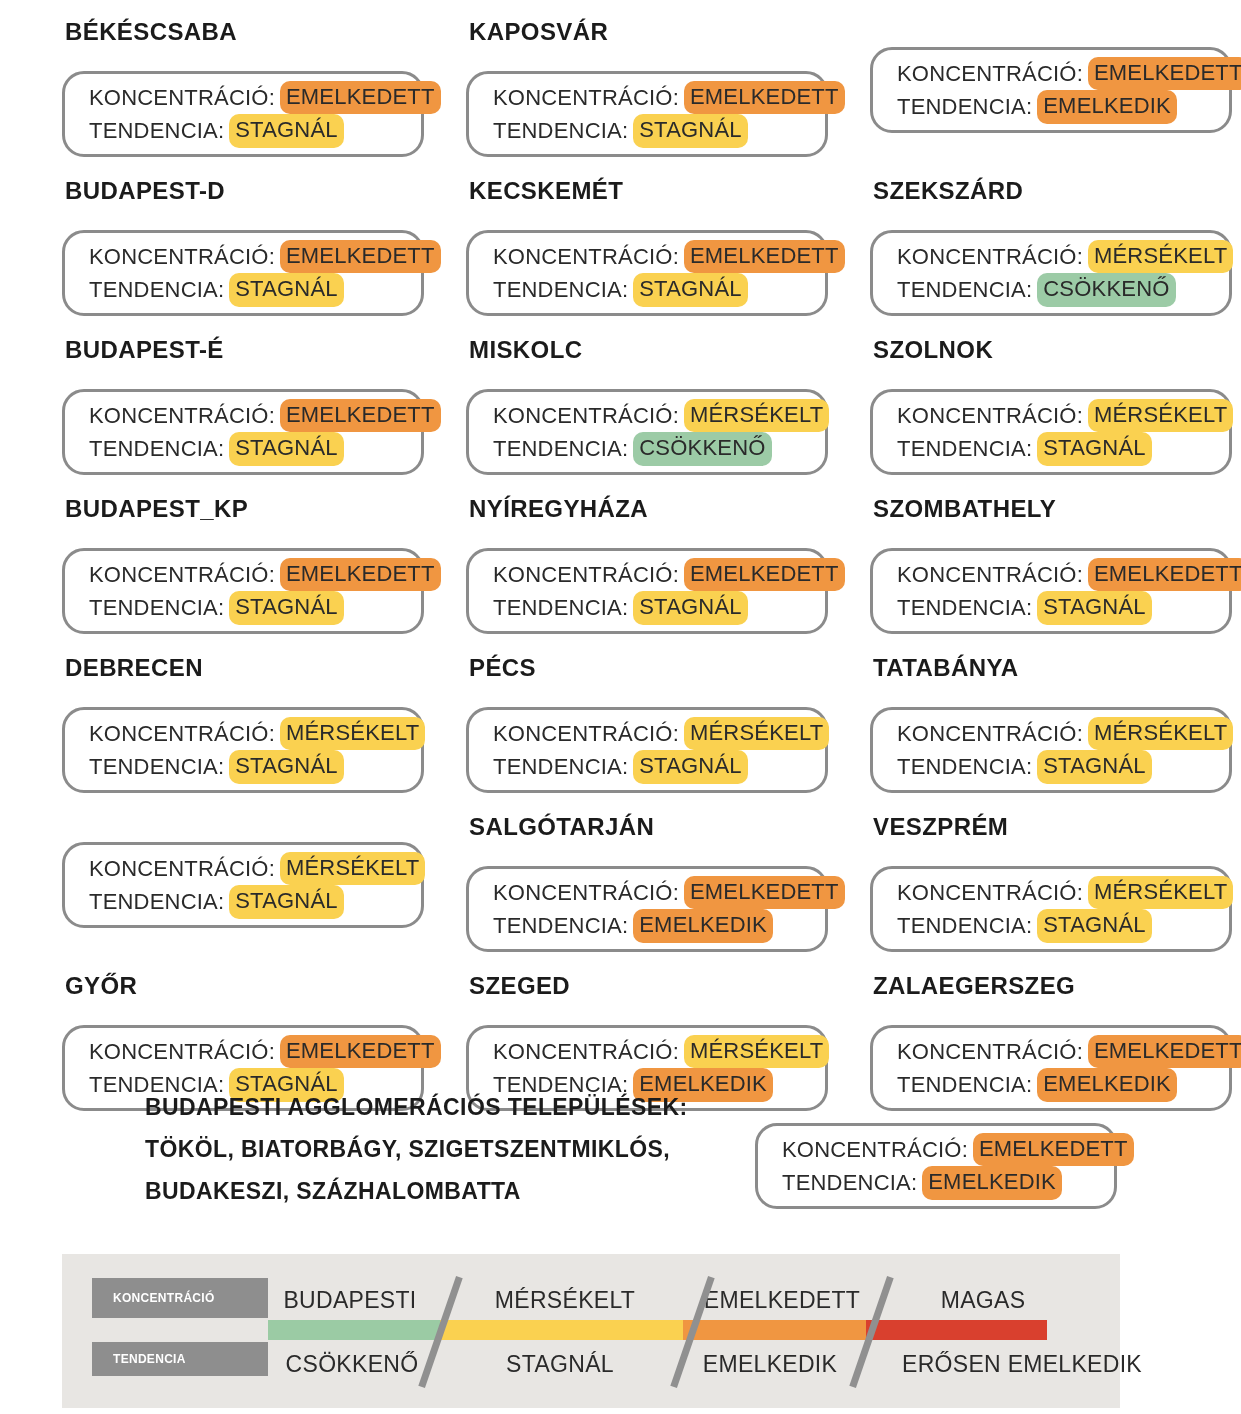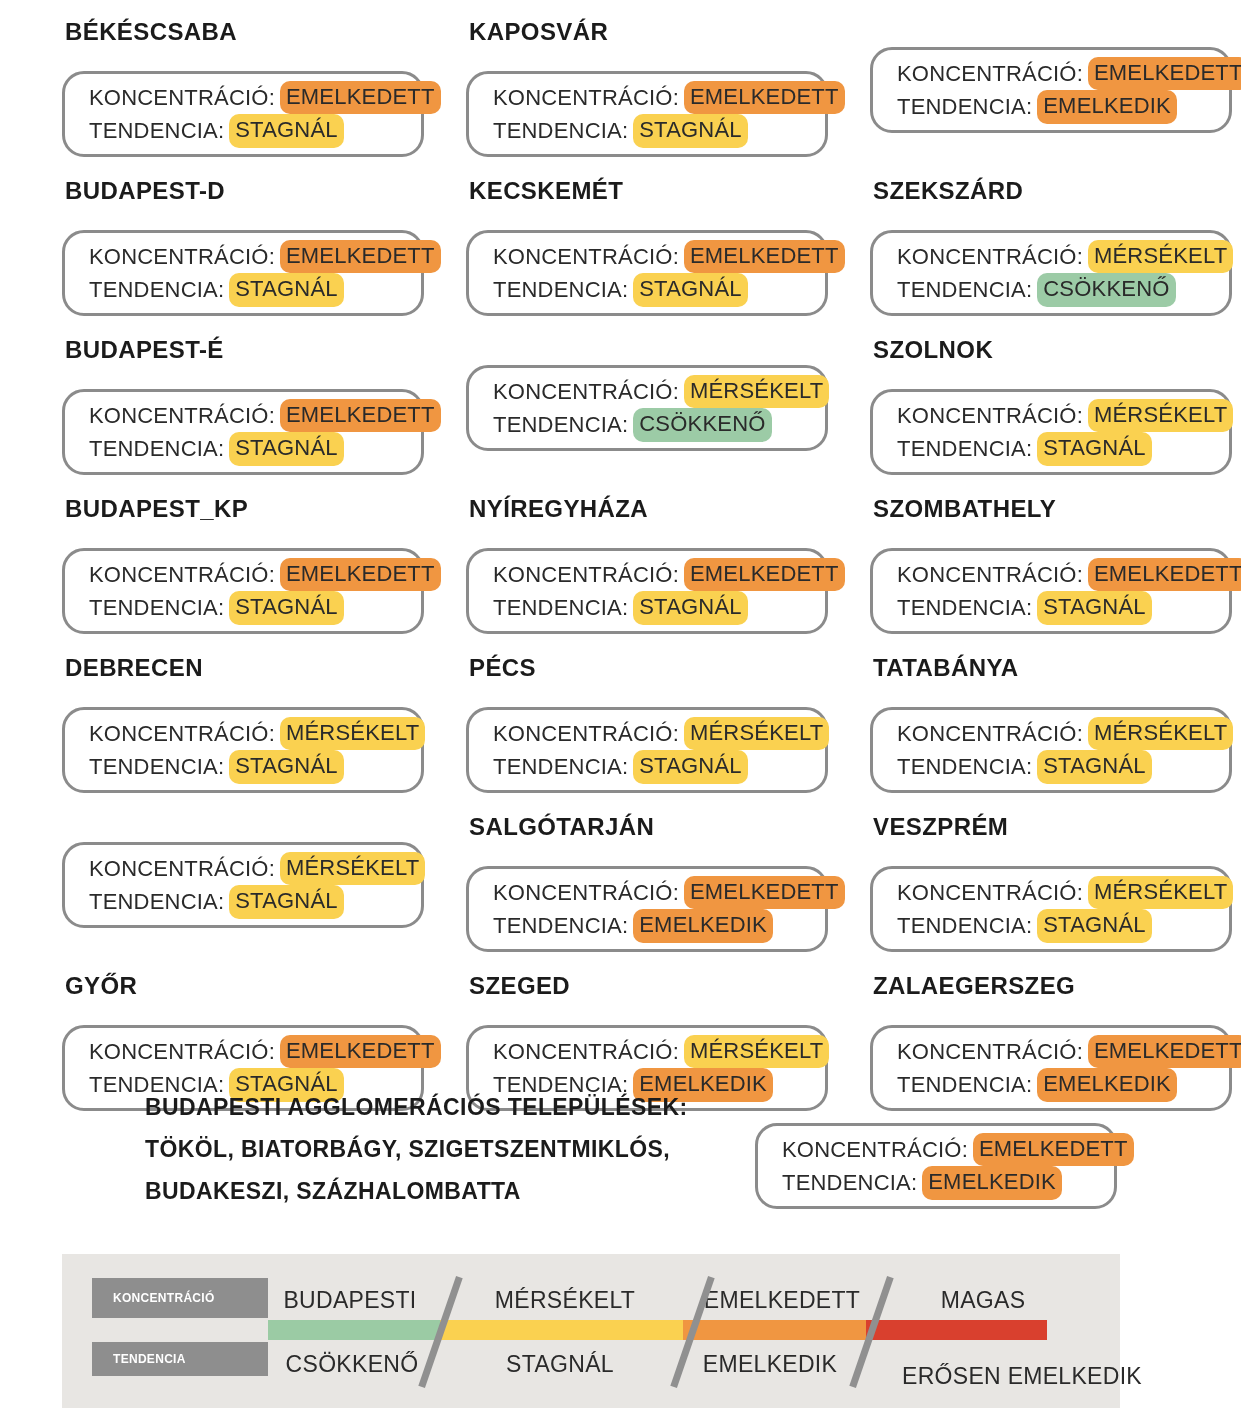--- a/index.html
+++ b/index.html
@@ -167,20 +167,21 @@
         <span class="pill orange">EMELKEDETT</span>
       </div>
       <div class="card-line">
         <span>TENDENCIA:</span>
         <span class="pill yellow">STAGNÁL</span>
       </div>
     </div>
   </div>
 
   <div class="card-cell">
+    <div class="city-title">MISKOLC</div>
     <div class="status-card">
       <div class="card-line">
         <span>KONCENTRÁCIÓ:</span>
         <span class="pill yellow">MÉRSÉKELT</span>
       </div>
       <div class="card-line">
         <span>TENDENCIA:</span>
         <span class="pill green">CSÖKKENŐ</span>
       </div>
     </div>
@@ -397,17 +398,17 @@
       <div class="seg" style="width: 183px; background: rgb(240, 150, 65);"></div>
       <div class="seg" style="width: 181px; background: rgb(217, 64, 46);"></div>
     </div>
 <span class="legend-label row1" style="left: 288px;">BUDAPESTI</span>
     <span class="legend-label row1" style="left: 503px;">MÉRSÉKELT</span>
     <span class="legend-label row1" style="left: 720px;">EMELKEDETT</span>
     <span class="legend-label row1" style="left: 913px; margin-left: 8px;">MAGAS</span>
     <span class="legend-label row2" style="left: 290px;">CSÖKKENŐ</span>
     <span class="legend-label row2" style="left: 498px;">STAGNÁL</span>
     <span class="legend-label row2" style="left: 708px;">EMELKEDIK</span>
-    <span class="legend-label row2" style="left: 960px; margin-top: 12px;">ERŐSEN EMELKEDIK</span>
+    <span class="legend-label row2" style="left: 960px;">ERŐSEN EMELKEDIK</span>
     <div class="slash" style="left: 375px;"></div>
     <div class="slash" style="left: 627px;"></div>
     <div class="slash" style="left: 806px;"></div>
   </div>
 
 </body></html>

